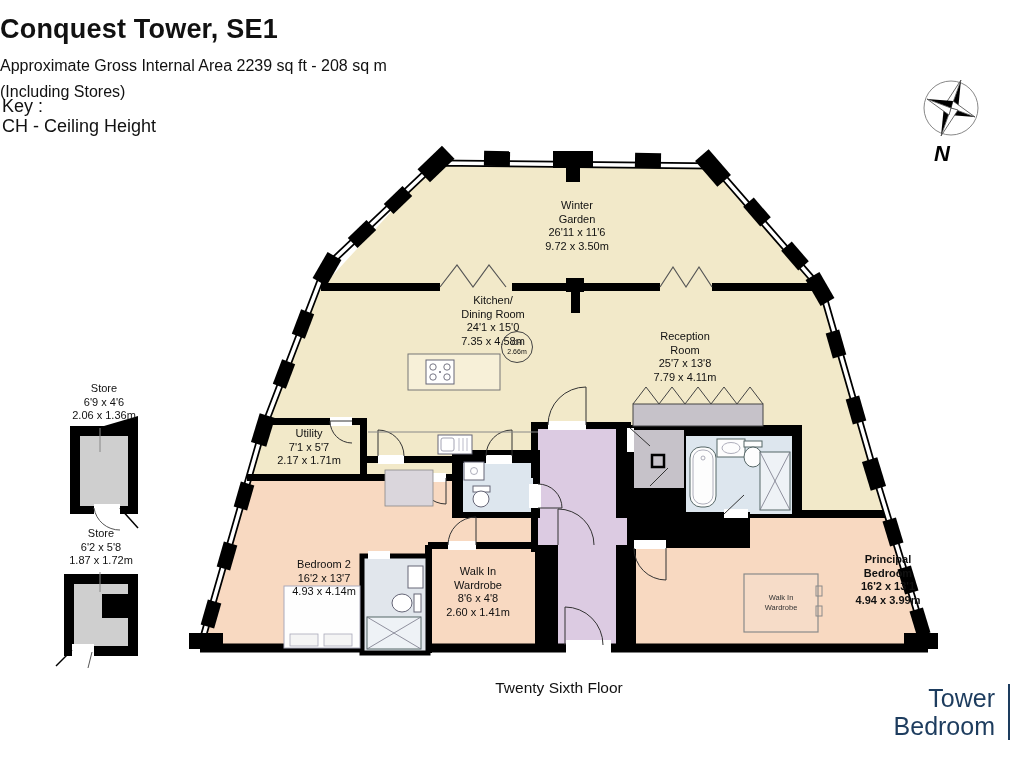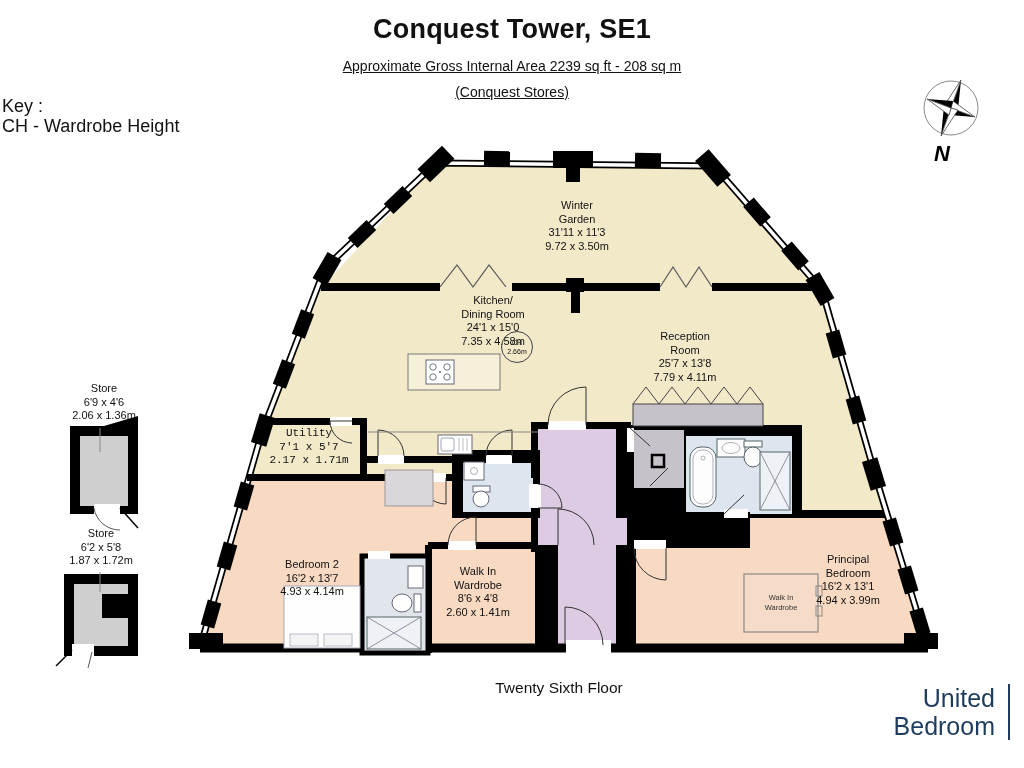--- a/index.html
+++ b/index.html
@@ -1,20 +1,20 @@
 <!DOCTYPE html>
 <html><head>
 <meta charset="utf-8">
 <style>
   html,body{margin:0;padding:0;background:#fff;}
   .page{position:relative;width:1024px;height:768px;background:#fff;overflow:hidden;
         font-family:"Liberation Sans",sans-serif;color:#111;}
-  .hdr{position:absolute;left:0;top:14px;width:1024px;text-align:center;}
+  .hdr{position:absolute;left:0;top:14px;width:1024px;text-align:left;}
   .hdr h1{margin:0 0 8px 0;font-size:27px;font-weight:700;letter-spacing:.2px;}
-  .hdr .sub{font-size:14px;line-height:26px;text-decoration:underline;}
+  .hdr .sub{font-size:16px;line-height:26px;}
   .key{position:absolute;left:2px;top:96px;font-size:18px;line-height:20px;}
   svg.plan{position:absolute;left:0;top:0;}
   .lbl{position:absolute;transform:translateX(-50%);text-align:center;font-size:11px;
        line-height:13.5px;white-space:pre-line;color:#111;z-index:5;}
   .lbl.small{font-size:7.5px;line-height:9.5px;color:#333;}
   .ch-badge{position:absolute;left:517px;top:331px;transform:translateX(-50%);width:30px;height:30px;
        border:1px solid #444;border-radius:50%;display:flex;align-items:center;justify-content:center;
        font-size:7px;line-height:1.3;text-align:center;white-space:pre-line;z-index:5;}
   .floor-lbl{position:absolute;left:419px;top:667px;width:280px;text-align:center;font-size:15.5px;z-index:5;margin-top:12px;}
   .logo{position:absolute;right:14px;top:684px;display:flex;align-items:center;gap:13px;z-index:5;}
@@ -24,26 +24,26 @@
   .logo .brand-sub{font-size:10px;letter-spacing:3px;color:#1d3c5e;margin-top:3px;}
 </style>
 </head>
 <body>
 
 <div class="page">
 
   <div class="hdr">
     <h1>Conquest Tower, SE1</h1>
     <div class="sub">Approximate Gross Internal Area 2239 sq ft - 208 sq m</div>
-    <div class="sub">(Conquest Stores)</div>
+    <div class="sub">(Including Stores)</div>
   </div>
 
   <div class="key">
     <div>Key :</div>
-    <div>CH - Wardrobe Height</div>
+    <div>CH - Ceiling Height</div>
   </div>
 
   <svg class="plan" width="1024" height="768" viewBox="0 0 1024 768">
 
     <g>
       <polygon points="436,163 714,166 820,288 321,288" fill="#f2e9c9"></polygon>
       <polygon points="321,288 820,288 876,478 886,512 239,512 262,432" fill="#f2e9c9"></polygon>
       <polygon points="247,478 535,478 535,648 200,648" fill="#f8d9c1"></polygon>
       <polygon points="745,512 886,512 928,648 630,648 630,548 748,548 748,512" fill="#f8d9c1"></polygon>
       <rect x="535" y="425" width="92" height="120" fill="#dccbe2"></rect>
@@ -254,58 +254,58 @@
       <polygon points="941,136 951,108 944,106" fill="#000"></polygon>
       <polygon points="941,136 951,108 958,110" fill="#fff" stroke="#444" stroke-width="0.8"></polygon>
       <polygon points="927,99 951,108 953,101" fill="#000"></polygon>
       <polygon points="927,99 951,108 949,115" fill="#fff" stroke="#444" stroke-width="0.8"></polygon>
       <text x="934" y="161" font-size="22" font-weight="bold" font-style="italic" font-family="Liberation Sans, sans-serif" fill="#000">N</text>
     </g>
   </svg>
 
   <div class="lbl" style="left:577px;top:199px;">Winter
 Garden
-31'11 x 11'3
+26'11 x 11'6
 9.72 x 3.50m</div>
   <div class="lbl" style="left:493px;top:294px;">Kitchen/
 Dining Room
 24'1 x 15'0
 7.35 x 4.58m</div>
   <div class="ch-badge">CH
 2.66m</div>
   <div class="lbl" style="left:685px;top:330px;">Reception
 Room
 25'7 x 13'8
 7.79 x 4.11m</div>
-  <div class="lbl" style="left:309px;top:427px;font-family:Liberation Mono, monospace;">Utility
+  <div class="lbl" style="left:309px;top:427px;">Utility
 7'1 x 5'7
 2.17 x 1.71m</div>
   <div class="lbl" style="left:104px;top:382px;">Store
 6'9 x 4'6
 2.06 x 1.36m</div>
   <div class="lbl" style="left:101px;top:527px;">Store
 6'2 x 5'8
 1.87 x 1.72m</div>
-  <div class="lbl" style="left:312px;top:558px;">Bedroom 2
+  <div class="lbl" style="left:324px;top:558px;">Bedroom 2
 16'2 x 13'7
 4.93 x 4.14m</div>
   <div class="lbl" style="left:478px;top:565px;">Walk In
 Wardrobe
 8'6 x 4'8
 2.60 x 1.41m</div>
-  <div class="lbl" style="left:848px;top:553px;">Principal
+  <div class="lbl" style="left:888px;top:553px;font-weight:bold;">Principal
 Bedroom
 16'2 x 13'1
 4.94 x 3.99m</div>
   <div class="lbl small" style="left:781px;top:593px;">Walk In
 Wardrobe</div>
 
   <div class="floor-lbl">Twenty Sixth Floor</div>
 
   <div class="logo">
     <div class="country">
-      <div>United</div>
+      <div>Tower</div>
       <div>Bedroom</div>
     </div>
     <div class="divider"></div>
   </div>
 
 </div>
 
 </body></html>

